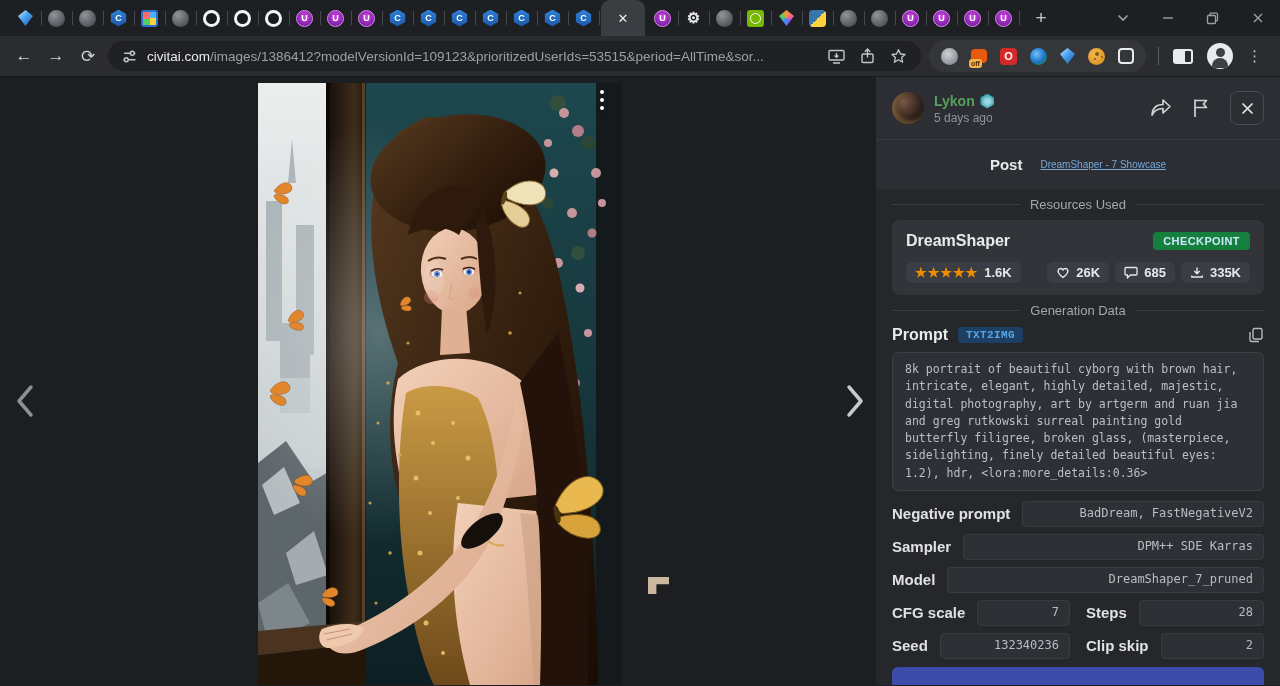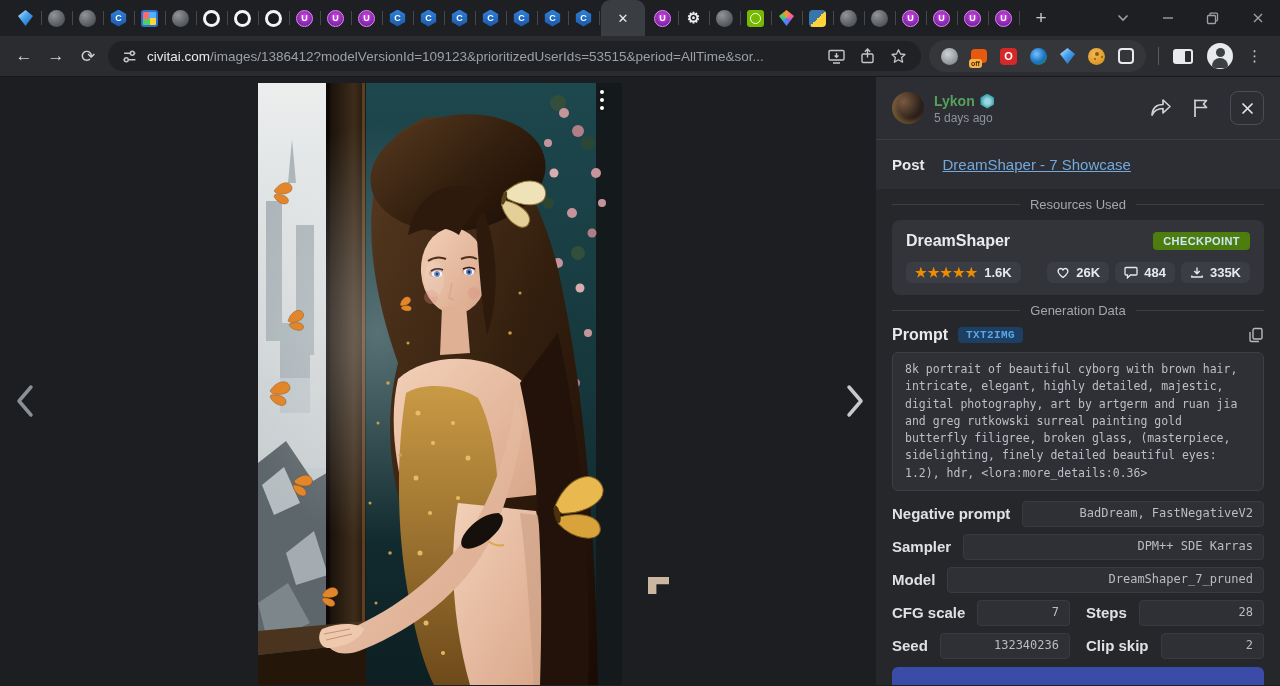--- a/index.html
+++ b/index.html
@@ -95,31 +95,31 @@
   .author-name { color:#55a05a; font-size:14px; font-weight:600; display:inline-block; }
   .verified { display:inline-block; width:15px; height:15px; margin-left:5px; vertical-align:-3px; border-radius:2px;
         background:radial-gradient(circle at 50% 50%, #9ad8e0 25%, #2b9aa8 70%);
         clip-path:polygon(50% 0,95% 26%,95% 74%,50% 100%,5% 74%,5% 26%); }
   .post-time { color:#8f939a; font-size:12px; }
   .header-actions { margin-left:auto; display:flex; align-items:center; gap:20px; color:#ced1d5; }
   .close-btn { width:34px; height:34px; border:1px solid #4a4d53; border-radius:8px; display:flex; align-items:center;
         justify-content:center; color:#e4e6e9; font-size:15px; }
 
   .post-row { height:50px; background:#2c2e33; border-top:1px solid #3a3c41; display:flex; align-items:center;
-        gap:18px; padding:0 16px; }
+        gap:18px; padding:0 16px;justify-content:center; }
   .post-label { font-size:15px; font-weight:700; color:#e6e8ea; }
-  .post-link { font-size:15px; color:#74a9db; text-decoration:underline; }
+  .post-link { font-size:10px; color:#74a9db; text-decoration:underline; }
 
   .divider-label { display:flex; align-items:center; gap:10px; color:#a3a7ad; font-size:13px; margin:8px 16px 8px; }
   .divider-label::before, .divider-label::after { content:""; flex:1; height:1px; background:#3c3e44; }
 
   .res-card { margin:2px 16px 0; background:#32343a; border-radius:8px; padding:12px 14px; }
   .res-title-row { display:flex; align-items:center; }
   .res-title { font-size:16px; font-weight:700; color:#e8eaec; }
-  .type-badge { margin-left:auto; background:#4d7c0f; color:#cfe7fb; font-size:11px; font-weight:700;
+  .type-badge { margin-left:auto; background:#15803d; color:#cfe7fb; font-size:11px; font-weight:700;
         letter-spacing:.4px; border-radius:4px; padding:3px 10px; }
   .res-stats { display:flex; align-items:center; margin-top:12px; gap:6px; }
   .pill { display:flex; align-items:center; gap:6px; background:#3b3d44; border-radius:6px; padding:3px 9px;
         font-size:13px; font-weight:700; color:#e6e8ea; }
   .stars { color:#f08c00; font-size:13px; letter-spacing:1px; }
   .stat-group { margin-left:auto; display:flex; gap:6px; }
   .pill svg { display:block; }
 
   .prompt-row { display:flex; align-items:center; gap:10px; margin:4px 16px 0; }
   .prompt-label { font-size:16px; font-weight:700; color:#e8eaec; }
@@ -632,21 +632,21 @@
           <div class="pill">
             <svg width="14" height="13" viewBox="0 0 14 13">
               <path d="M7 11.5 C3 8.6 1.4 6 2.4 3.9 C3.4 2 6 2.1 7 3.9 C8 2.1 10.6 2 11.6 3.9 C12.6 6 11 8.6 7 11.5 Z" fill="none" stroke="#e6e8ea" stroke-width="1.4"></path>
             </svg>
             <span>26K</span>
           </div>
           <div class="pill">
             <svg width="14" height="13" viewBox="0 0 14 13">
               <path d="M2 1.5 H12 a1 1 0 0 1 1 1 V8 a1 1 0 0 1 -1 1 H6.5 L3.5 11.8 V9 H2 a1 1 0 0 1 -1 -1 V2.5 a1 1 0 0 1 1 -1 Z" fill="none" stroke="#e6e8ea" stroke-width="1.3"></path>
             </svg>
-            <span>484</span>
+            <span>685</span>
           </div>
           <div class="pill">
             <svg width="14" height="13" viewBox="0 0 14 13">
               <path d="M7 1.5 v6 M4.3 5 L7 7.8 L9.7 5 M1.8 9.5 v1.5 h10.4 v-1.5" fill="none" stroke="#e6e8ea" stroke-width="1.4"></path>
             </svg>
             <span>335K</span>
           </div>
         </div>
       </div>
     </div>

